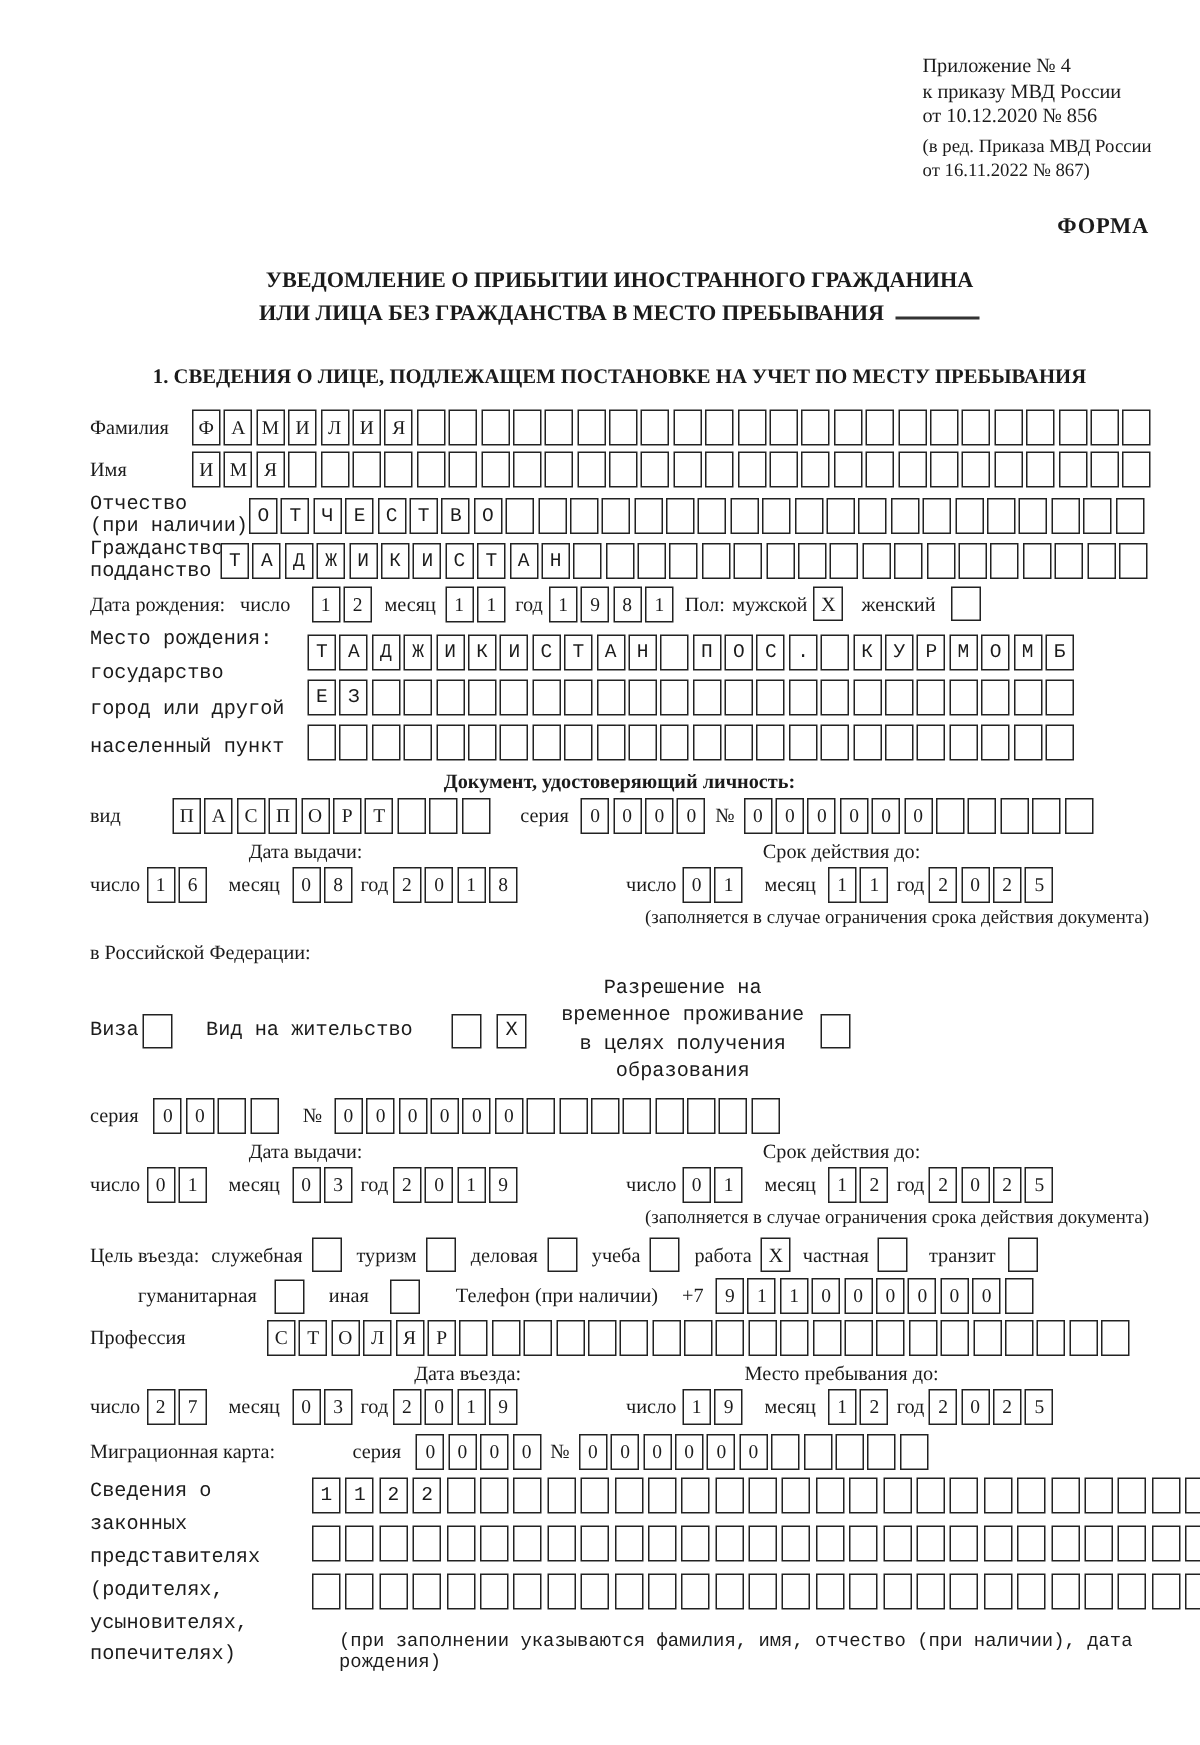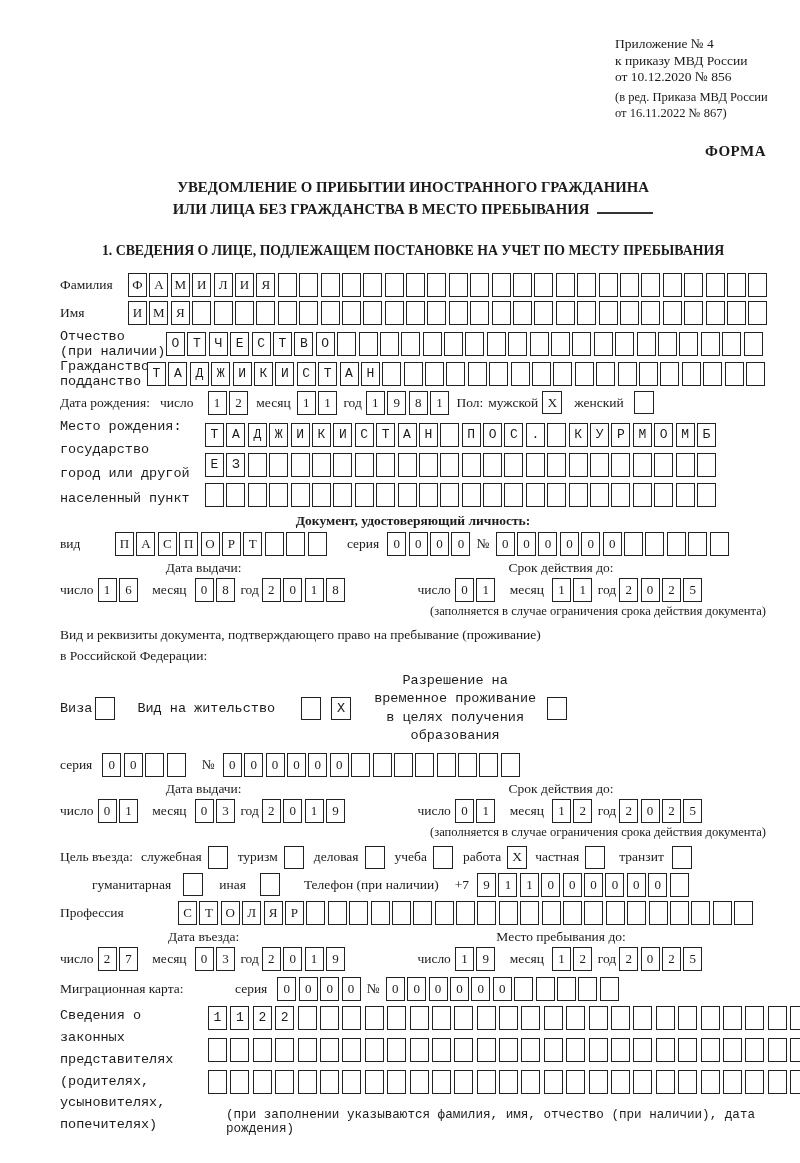--- a/index.html
+++ b/index.html
@@ -395,21 +395,20 @@
             <span class="cell">2</span>
             <span class="cell">0</span>
             <span class="cell">2</span>
             <span class="cell">5</span>
           </span>
       </div>
     </div>
   </div>
   <div class="note" style="text-align:right; margin:2px 0 6px">(заполняется в случае ограничения срока действия документа)</div>
 
-  <div style="line-height:1.55">Вид и реквизиты документа, подтверждающего право на пребывание (проживание)</div>
   <div style="line-height:1.55; margin-bottom:5px">в Российской Федерации:</div>
 
   <div class="rowt" style="margin-bottom:8px">
     <span class="lbl">Виза</span>
     <span class="cbx" style="margin-left:3px"></span>
     <span class="lbl" style="margin-left:22px">Вид на жительство</span>
     <span class="cbx" style="margin-left:26px"></span>
     <span class="cbx" style="margin-left:10px">X</span>
     <span class="lbl opt-c" style="width:168px; margin-left:20px">Разрешение на временное проживание в целях получения образования</span>
     <span class="cbx" style="margin-left:8px"></span>
@@ -557,21 +556,21 @@
         <span class="cell"></span>
         <span class="cell"></span>
         <span class="cell"></span>
         <span class="cell"></span>
         <span class="cell"></span>
       </span>
   </div>
 
   <div class="two-col">
     <div>
-      <div class="dhead" style="text-align:center; margin-bottom:2px">Дата въезда:</div>
+      <div class="dhead" style="text-align:right; margin-bottom:2px">Дата въезда:</div>
       <div class="dg">
         <span class="lbl" style="margin:0 4px 0 0">число</span>
         <span class="cells">
             <span class="cell">2</span>
             <span class="cell">7</span>
           </span>
         <span class="lbl" style="margin:0 8px 0 12px">месяц</span>
         <span class="cells">
             <span class="cell">0</span>
             <span class="cell">3</span>

